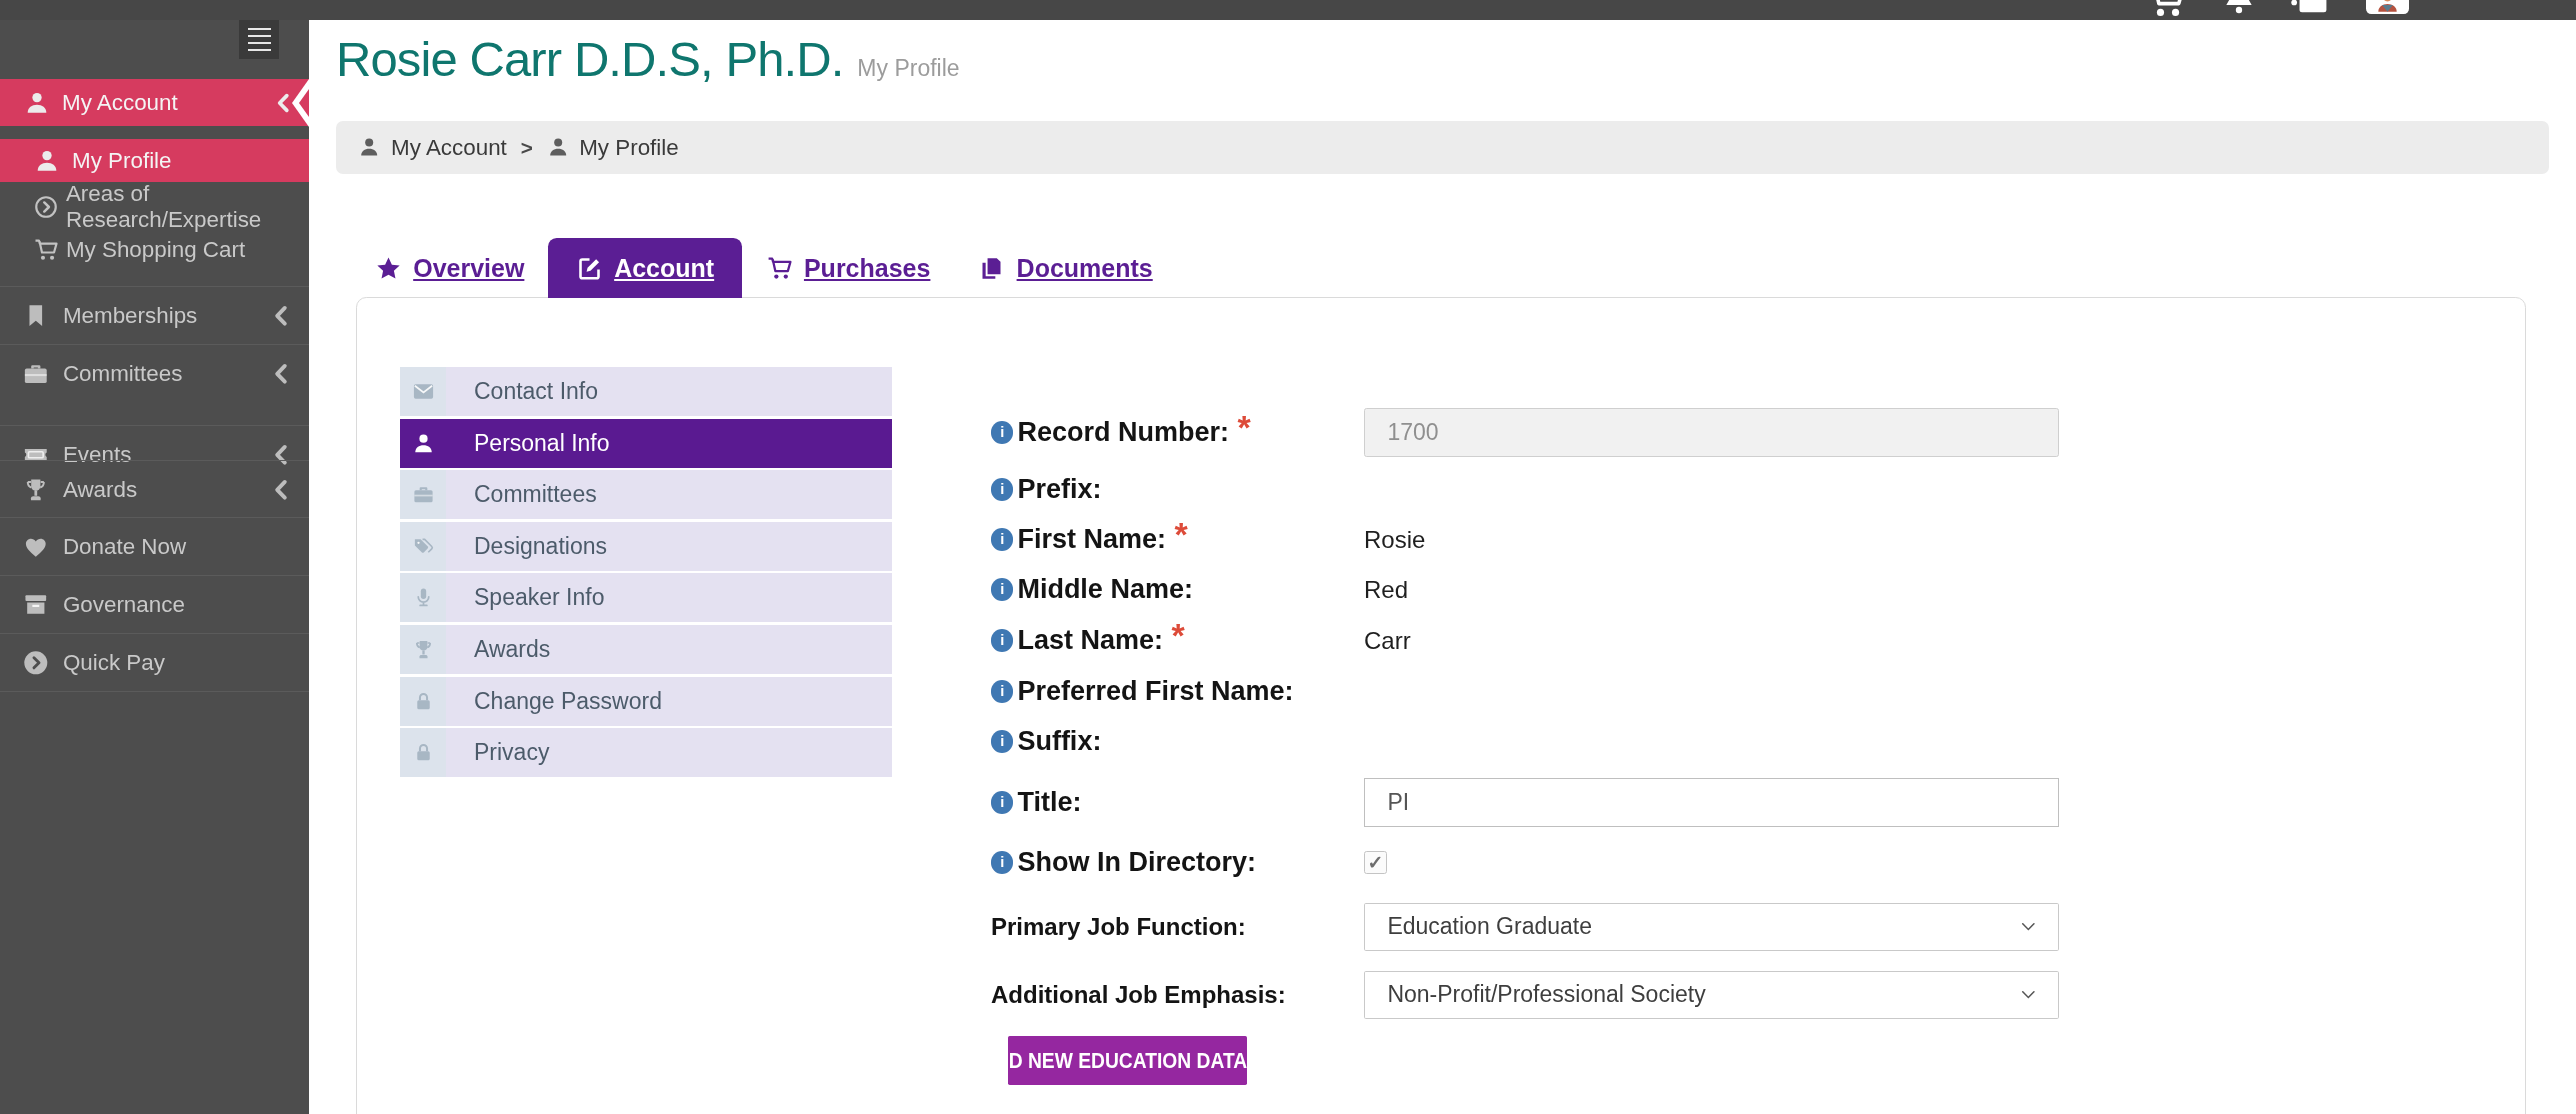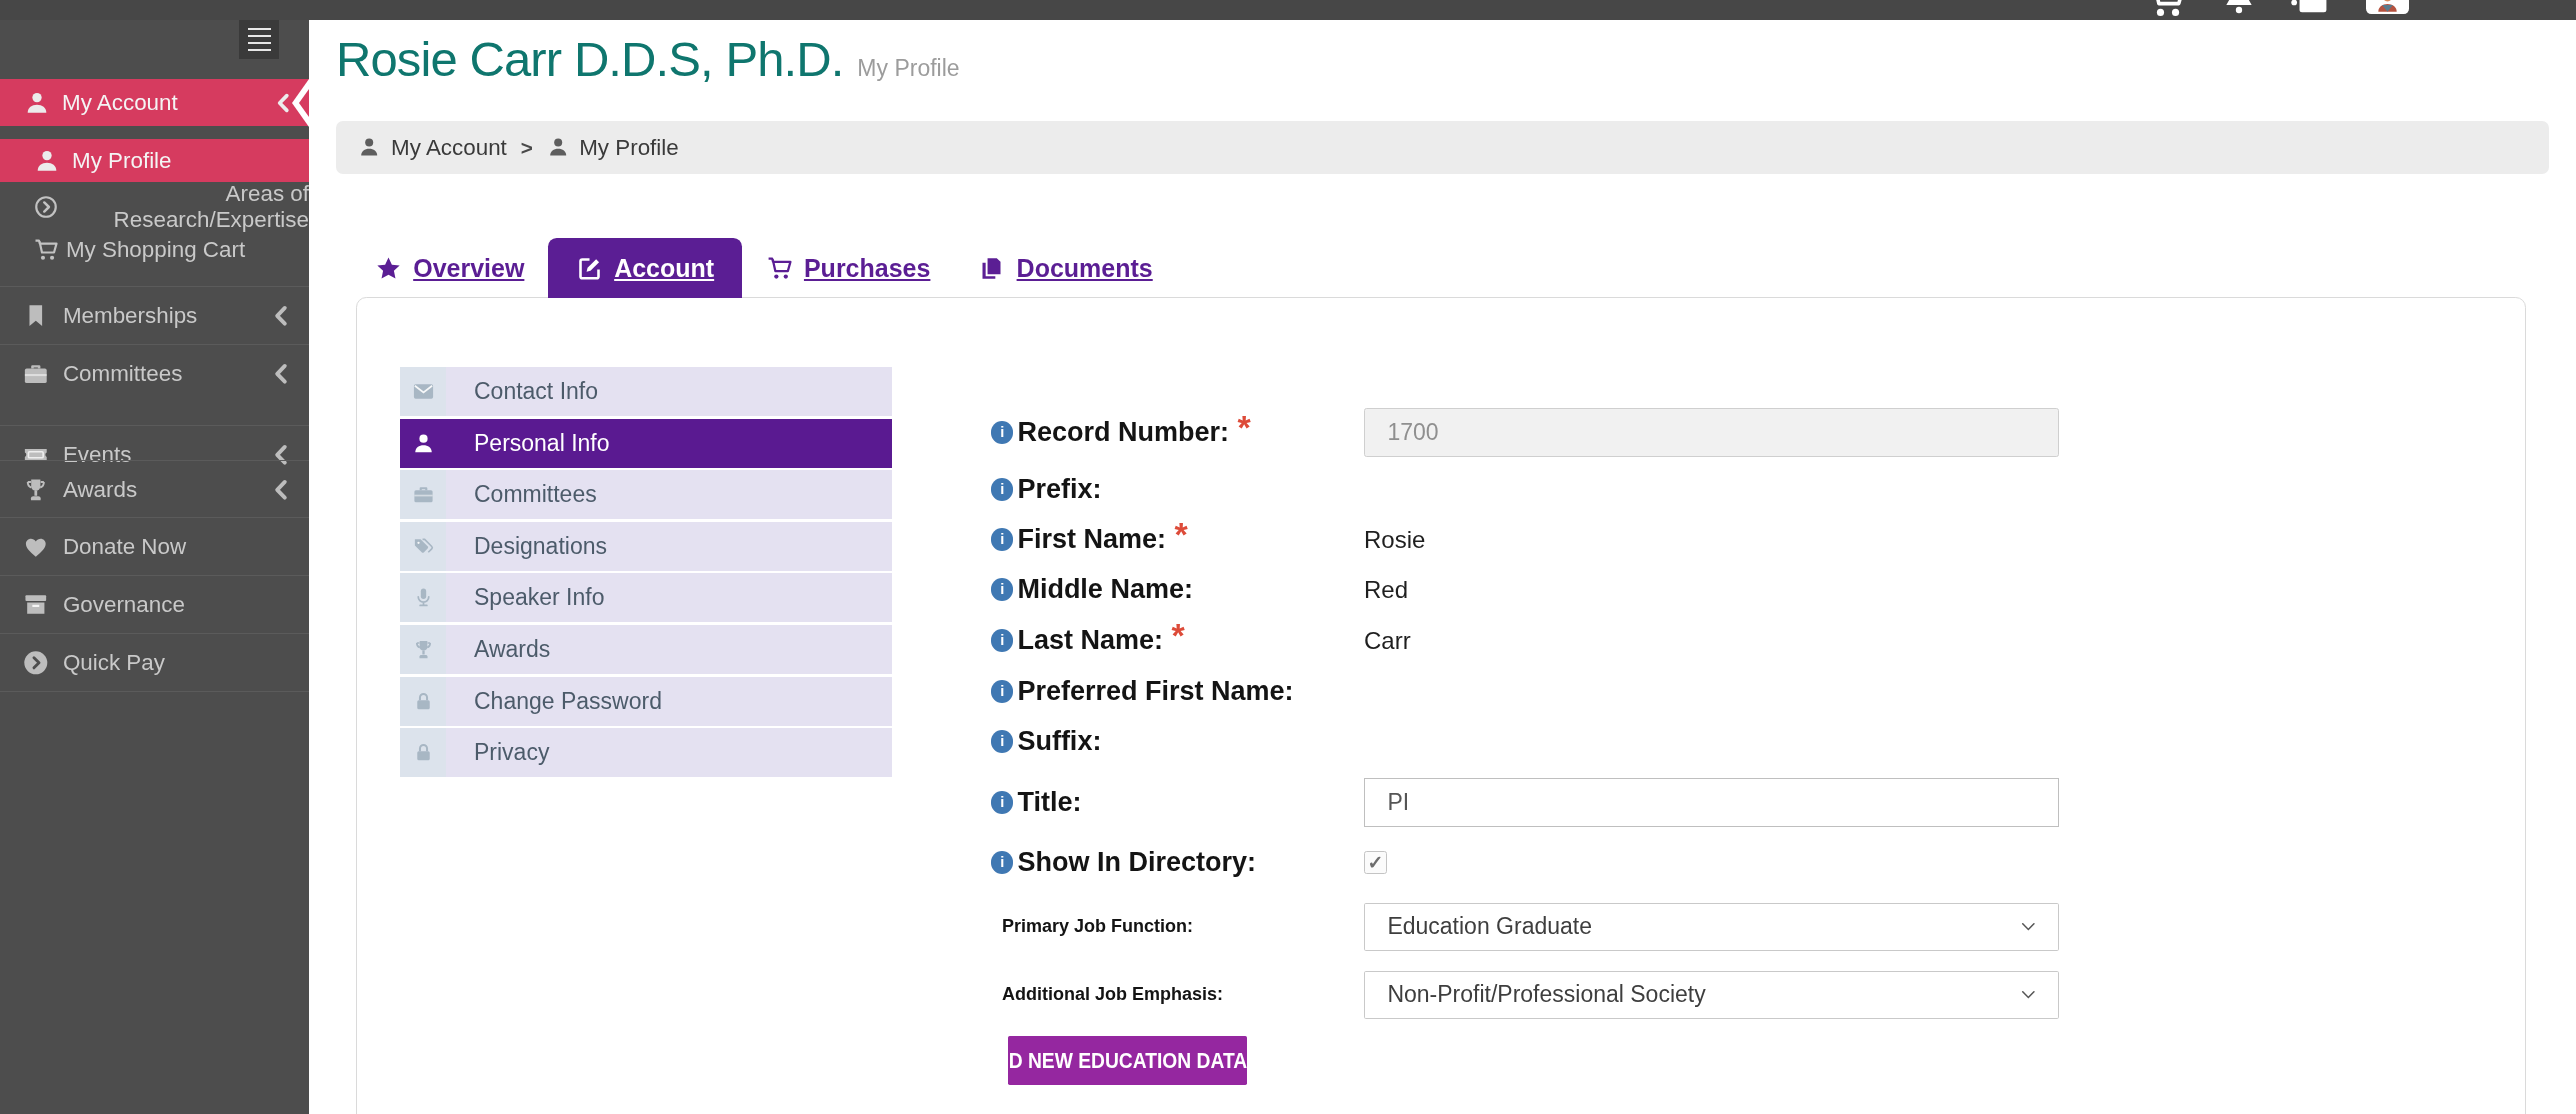--- a/index.html
+++ b/index.html
@@ -25,21 +25,21 @@
   .hamburger i { display:block; width:23px; height:2.6px; background:#E6E6E6; }
 
   .sb-item { position:absolute; left:0; width:309px; display:flex; align-items:center;
     color:#C9C9C9; font-size:22.4px; cursor:pointer; }
   .sb-item .ico { width:26px; height:26px; margin-right:12px; color:#C2C2C2; flex:0 0 auto; }
   .sb-chev { margin-left:auto; margin-right:26px; width:19px; height:19px; color:#E8E8E8; }
   .sb-red { background:#D63B5F; color:#F4F4F4; }
   .sb-red .ico { color:#ECECEC; }
   .sb-my-account { top:79px; height:47px; padding-left:24px; }
   .sb-my-profile { top:139px; height:43px; padding-left:34px; }
-  .sb-areas-of-research-expertise { top:185px; height:43px; padding-left:33px;text-align:right; }
+  .sb-areas-of-research-expertise { top:185px; height:43px; padding-left:33px; }
   .sb-areas-of-research-expertise .ico { margin-right:6.9px; }
   .sb-my-shopping-cart { top:228px; height:43px; padding-left:33px; }
   .sb-my-shopping-cart .ico { margin-right:6.9px; }
   .sb-group { padding-left:21.5px; border-top:0.9px solid #5B5B5B; }
   .sb-group .ico { width:27.6px; height:27.6px; margin-right:13.8px; color:#BDBDBD; }
   .sb-memberships { top:286px; height:59px; }
   .sb-committees { top:344px; height:58px; }
   .sb-events { top:402px; height:58px;margin-top:23px; }
   .sb-awards { top:460px; height:58px; }
   .sb-donate-now { top:517px; height:58px; }
@@ -84,21 +84,21 @@
   .sm-item.active .sm-ico-cell { background:transparent; }
   .sm-item.active .sm-ico-cell .ico { color:#fff; }
   .sm-item.active .sm-label { color:#fff; }
 
   
   .frow { position:absolute; left:634px; width:1068px; height:49px; }
   .flbl { position:absolute; left:0; top:0; height:100%; display:flex; align-items:center; }
   .info-ico { width:22.4px; height:22.4px; border-radius:50%; background:#3F78B3; color:#fff; font-size:14.6px;
     font-weight:bold; display:flex; align-items:center; justify-content:center; flex:0 0 auto; }
   .flabel { font-size:27px; font-weight:bold; color:#141414; margin-left:4px; }
-  .flabel.big { font-size:18px; margin-left:11px; }
+  .flabel.big { font-size:24px; margin-left:0; }
   .req { color:#DD4B39; font-size:34px; font-weight:bold; margin-left:8.6px; transform:translateY(-5.2px); }
   .fctl { position:absolute; left:373px; top:0; width:695px; height:100%; display:flex; align-items:center; }
   .fval { font-size:24px; color:#1F1F1F; }
   .tbox { width:100%; height:49px; border:0.9px solid #BFBFBF; background:#fff; font-size:23px; color:#555;
     padding-left:22.4px; font-family:"Liberation Sans", sans-serif; }
   .tbox.disabled { background:#F1F1F1; border-color:#CFCFCF; color:#8F8F8F; border-radius:2.6px; }
   .cbox { width:23px; height:23px; border:1.7px solid #C4C4C4; border-radius:2.6px; background:#FBFBFB;
     display:flex; align-items:center; justify-content:center; color:#6E6E6E; font-size:19px; font-weight:bold; cursor:pointer; }
   .selbox { position:relative; width:100%; height:48px; border:0.9px solid #C9C9C9; border-radius:1.7px; background:#fff;
     display:flex; align-items:center; padding-left:22.4px; font-size:23px; color:#3E3E3E; cursor:pointer; }

